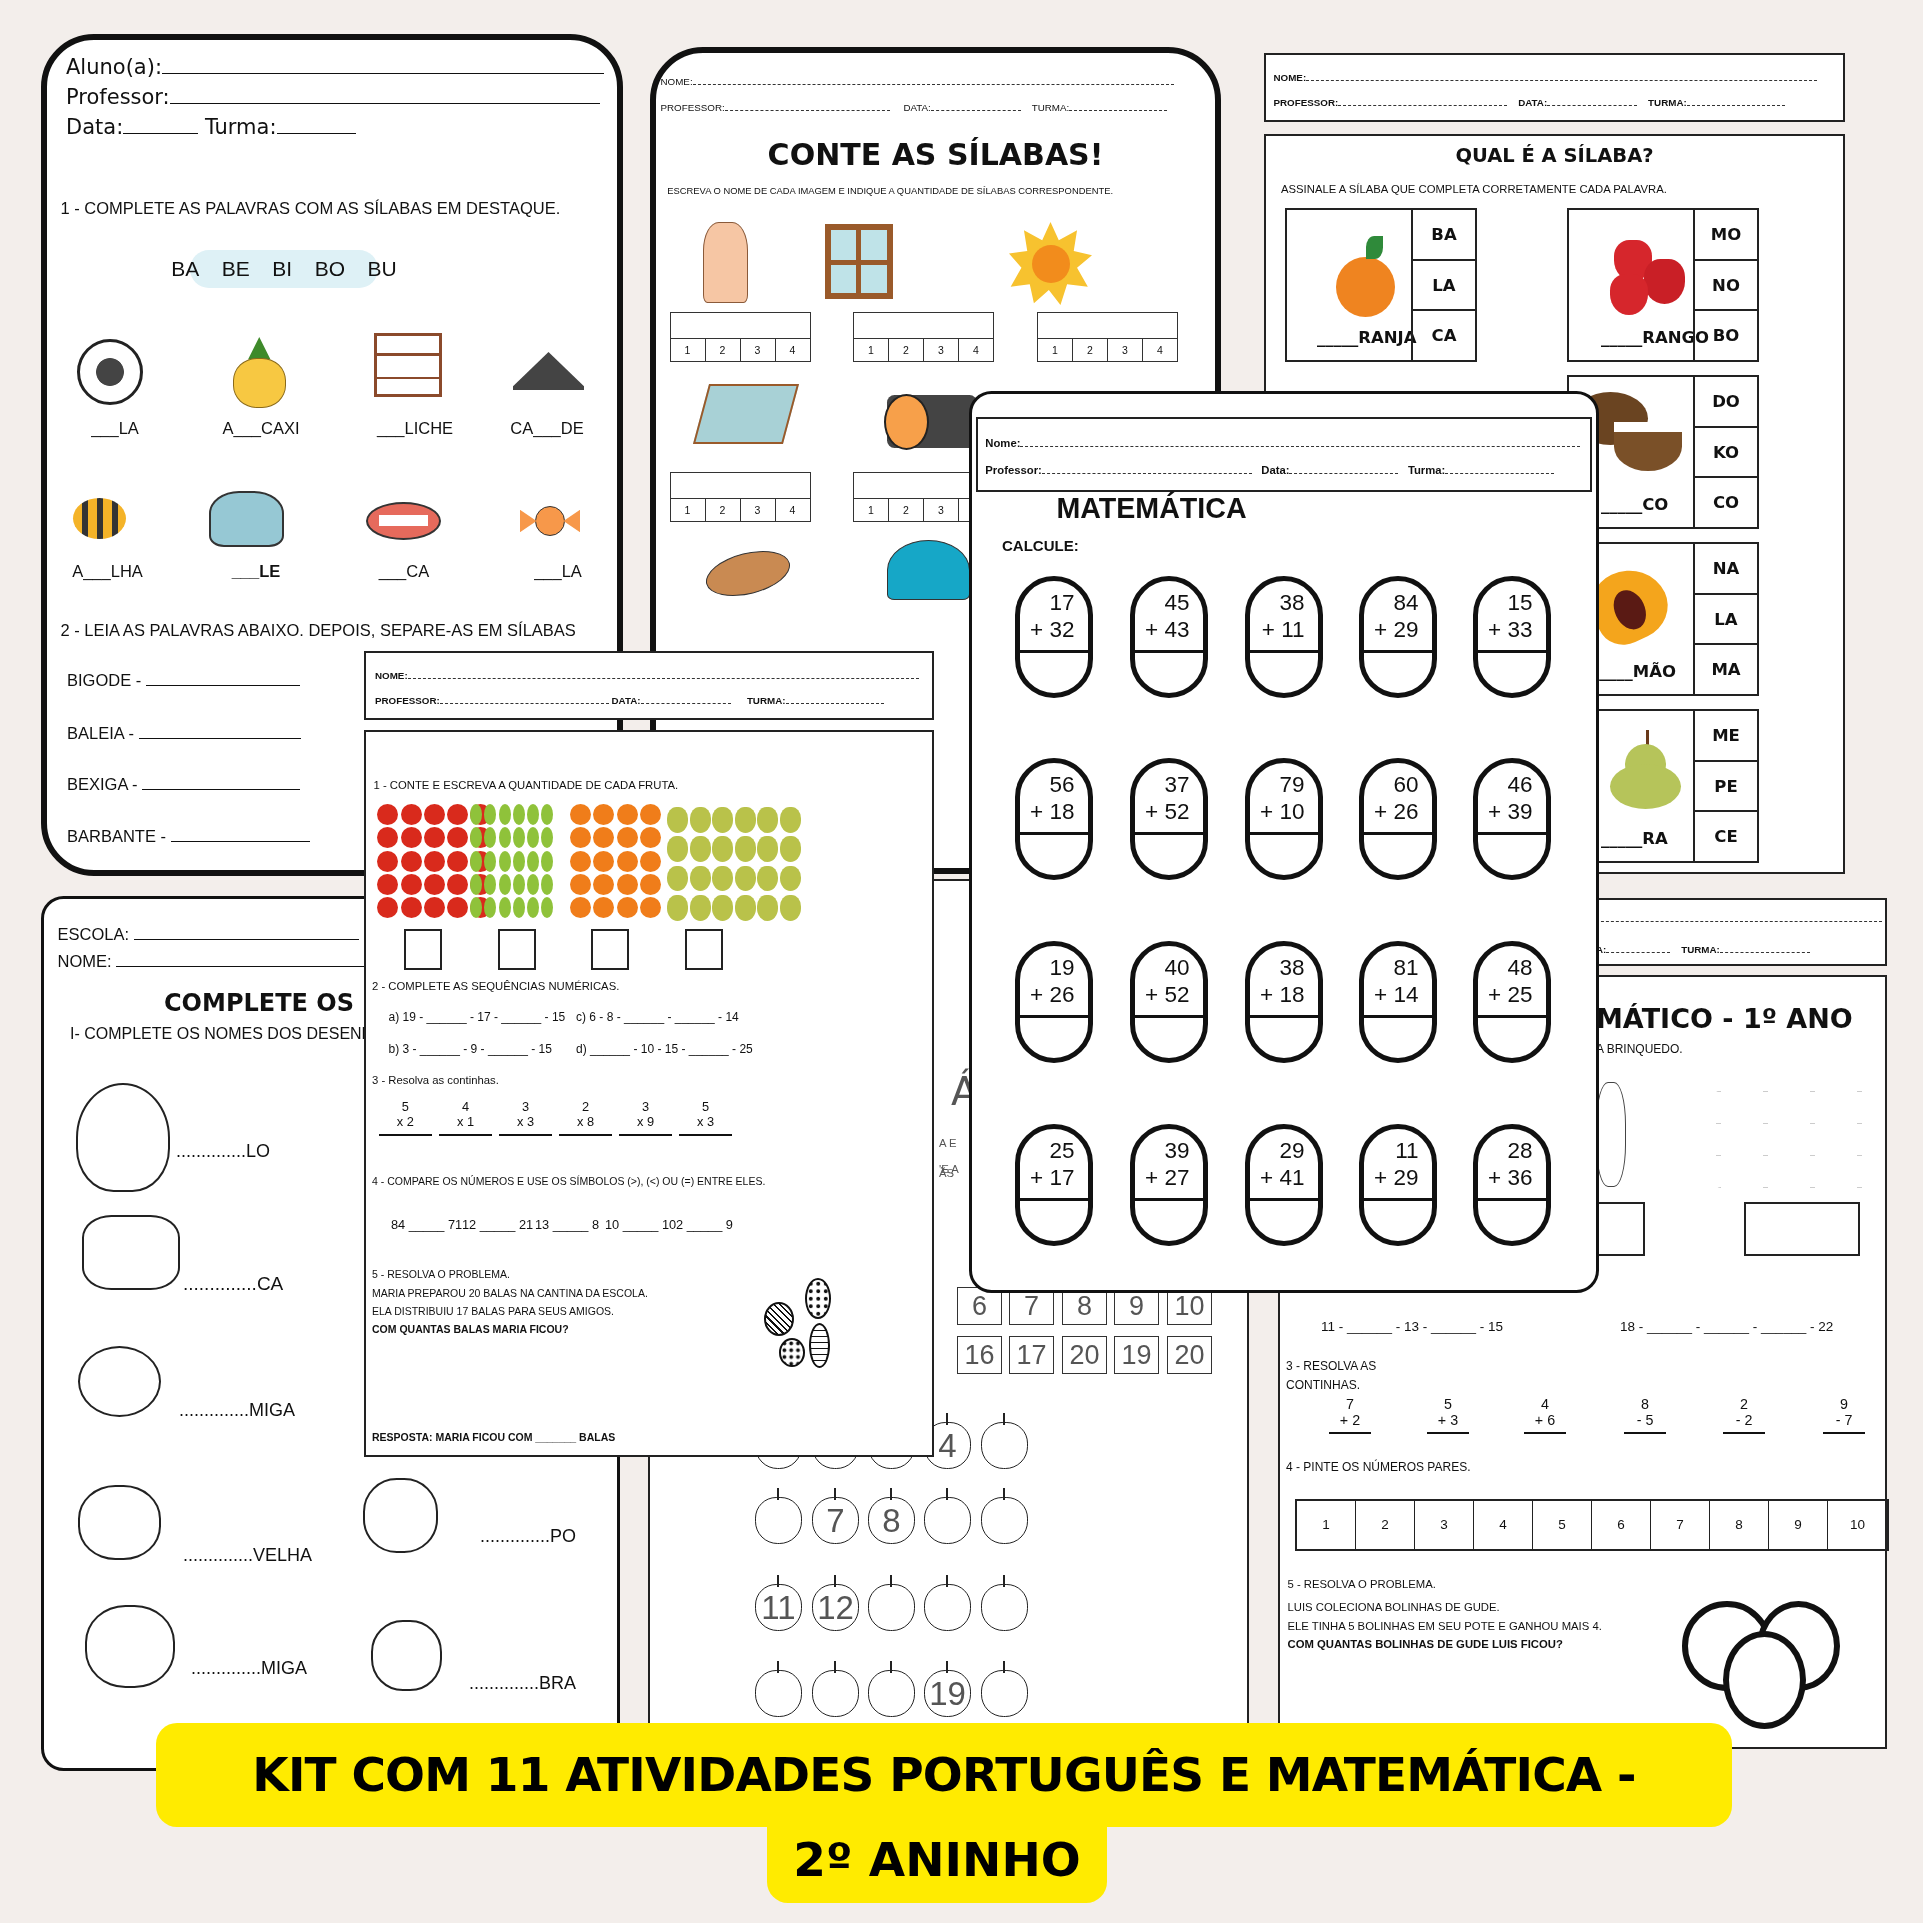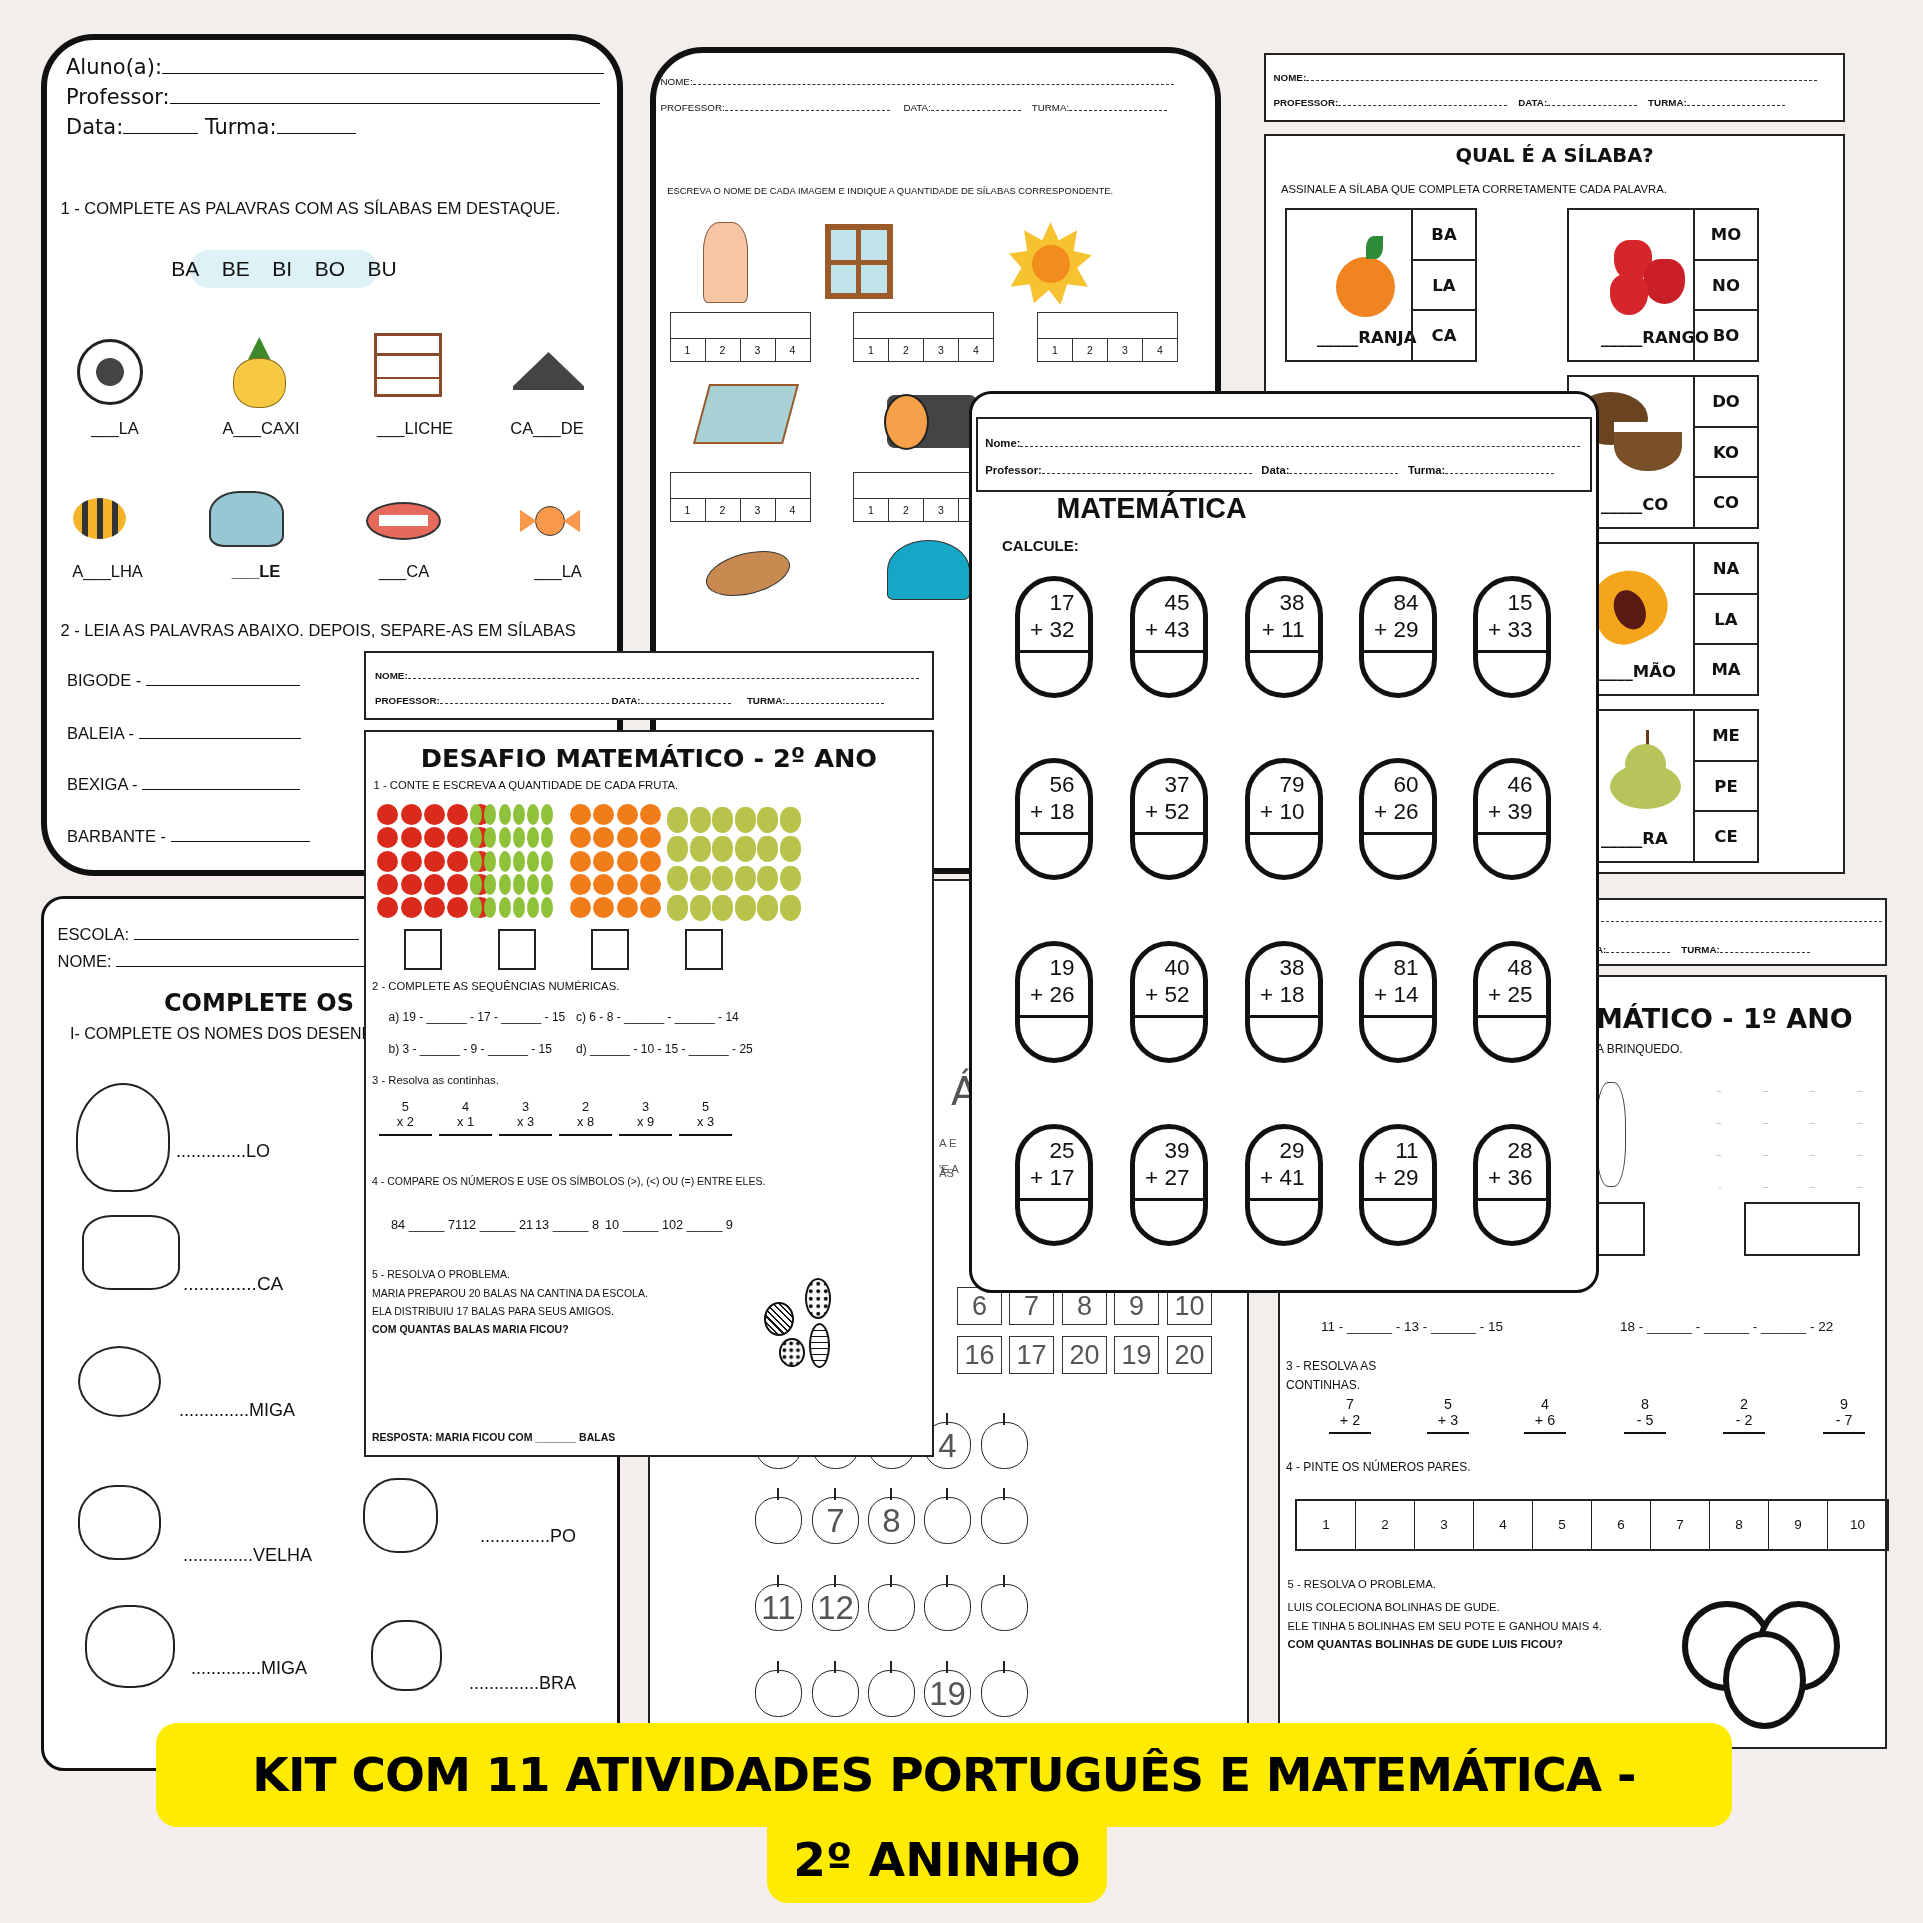--- a/index.html
+++ b/index.html
@@ -115,20 +115,21 @@
   <div class="small" style="left:13.5px; top:581px; font-size:16.5px;">2 - LEIA AS PALAVRAS ABAIXO. DEPOIS, SEPARE-AS EM SÍLABAS</div>
   <div class="small" style="left:20px; top:631px; font-size:16.5px;"><span>BIGODE -</span> <span style="display:inline-block; width:154px; border-bottom:1.5px solid #111;"></span></div>
   <div class="small" style="left:20px; top:684px; font-size:16.5px;"><span>BALEIA -</span> <span style="display:inline-block; width:162px; border-bottom:1.5px solid #111;"></span></div>
   <div class="small" style="left:20px; top:735px; font-size:16.5px;"><span>BEXIGA -</span> <span style="display:inline-block; width:158px; border-bottom:1.5px solid #111;"></span></div>
   <div class="small" style="left:20px; top:787px; font-size:16.5px;"><span>BARBANTE -</span> <span style="display:inline-block; width:139px; border-bottom:1.5px solid #111;"></span></div>
 </div>
 
 <div class="sheet rounded" style="left:650px; top:47px; width:571px; height:827px;">
   <div class="hdrline" style="left:4.5px; top:22.5px; font-weight:400; font-size:9.8px;"><span>NOME:</span><span class="u" style="width:481px;"></span></div>
   <div class="hdrline" style="left:4.5px; top:49px; font-weight:400; font-size:9.8px;"><span>PROFESSOR:</span><span class="u" style="width:165px;"></span>&nbsp;&nbsp;&nbsp;&nbsp;&nbsp;<span>DATA:</span><span class="u" style="width:90px;"></span>&nbsp;&nbsp;&nbsp;&nbsp;<span>TURMA:</span><span class="u" style="width:98px;"></span></div>
+  <div class="title" style="left:0; right:0; top:84px; font-size:30px;">CONTE AS SÍLABAS!</div>
   <div class="small" style="left:11.3px; top:132px; font-size:9.4px;">ESCREVA O NOME DE CADA IMAGEM E INDIQUE A QUANTIDADE DE SÍLABAS CORRESPONDENTE.</div>
 
   <div class="pic" style="left:47px; top:169px; width:45px; height:81px; background:#f6c6a4; border:1.5px solid #8a5a3a; border-radius:35% 35% 10% 10%;"></div>
   <div class="pic" style="left:169px; top:171px; width:68px; height:75px; background:#bfe3e8; border:6px solid #9a5a2a; box-shadow:inset 0 0 0 0 #000;">
       <div style="position:absolute; left:25px; top:0; bottom:0; width:4.5px; background:#9a5a2a;"></div>
       <div style="position:absolute; top:30px; left:0; right:0; height:4.5px; background:#9a5a2a;"></div>
     </div>
   <div class="pic" style="left:353px; top:169px; width:83px; height:83px; background:#f7c22f; clip-path:polygon(50% 0,60% 22%,82% 10%,78% 35%,100% 40%,82% 55%,95% 78%,70% 75%,62% 100%,48% 82%,30% 98%,25% 75%,2% 78%,15% 55%,0 38%,22% 35%,18% 10%,40% 22%);">
       <div style="position:absolute; left:22.5px; top:22.5px; width:38px; height:38px; border-radius:50%; background:#f28c1c;"></div>
     </div>
@@ -384,21 +385,20 @@
     <div style="position:absolute; left:75px; top:0; width:83px; height:90px; border:6.8px solid #111; border-radius:50%; background:#fff;"></div>
     <div style="position:absolute; left:41px; top:30px; width:83px; height:98px; border:6.8px solid #111; border-radius:50%; background:#fff;"></div>
   </div>
 </div>
 
 <div class="hdrbox" style="left:364px; top:651px; width:570px; height:69px;">
   <div class="hdrline" style="left:9px; top:16.5px;"><span>NOME:</span><span class="u" style="width:511px;"></span></div>
   <div class="hdrline" style="left:9px; top:42px;"><span>PROFESSOR:</span><span class="u" style="width:169px;"></span>&nbsp;<span>DATA:</span><span class="u" style="width:90px;"></span>&nbsp;&nbsp;&nbsp;&nbsp;&nbsp;&nbsp;<span>TURMA:</span><span class="u" style="width:98px;"></span></div>
 </div>
 <div class="sheet boxed" style="left:364px; top:730px; width:570px; height:727px;">
-  <div class="title" style="left:0; right:0; top:11.3px; font-size:25.6px;">DESAFIO MATEMÁTICO - 2º ANO</div>
   <div class="small" style="left:7.5px; top:47px; font-size:11.3px;">1 - CONTE E ESCREVA A QUANTIDADE DE CADA FRUTA.</div>
 
   <div class="fruit-grid" style="left:11.3px; top:72px; grid-template-columns:repeat(5,1fr);">
     <span class="fruit" style="background:#d92a1c"></span>
       <span class="fruit" style="background:#d92a1c"></span>
       <span class="fruit" style="background:#d92a1c"></span>
       <span class="fruit" style="background:#d92a1c"></span>
       <span class="fruit" style="background:#d92a1c"></span>
     <span class="fruit" style="background:#d92a1c"></span>
       <span class="fruit" style="background:#d92a1c"></span>

